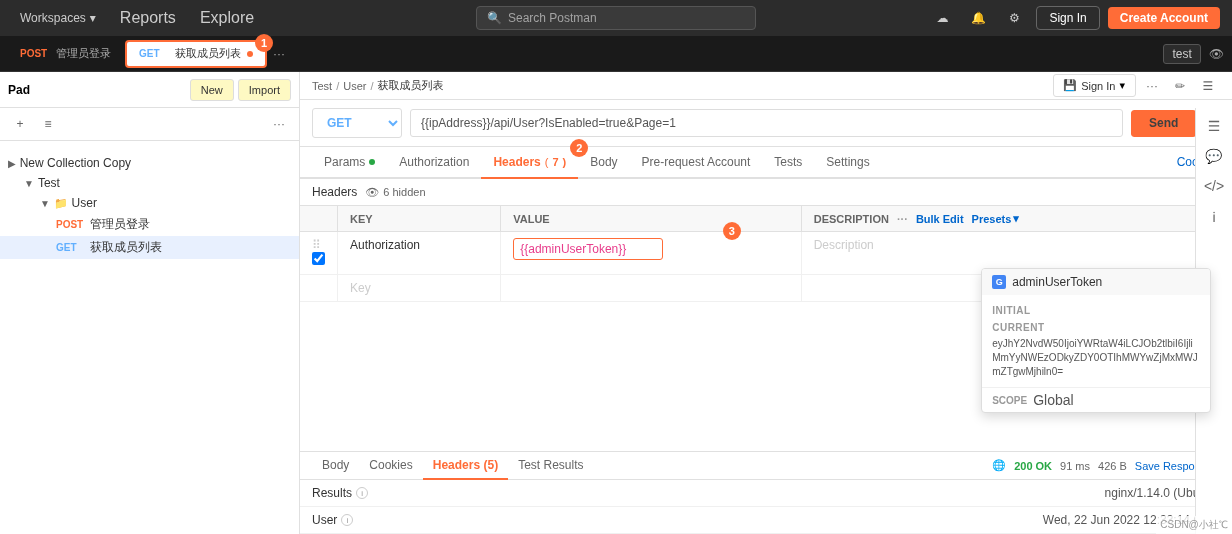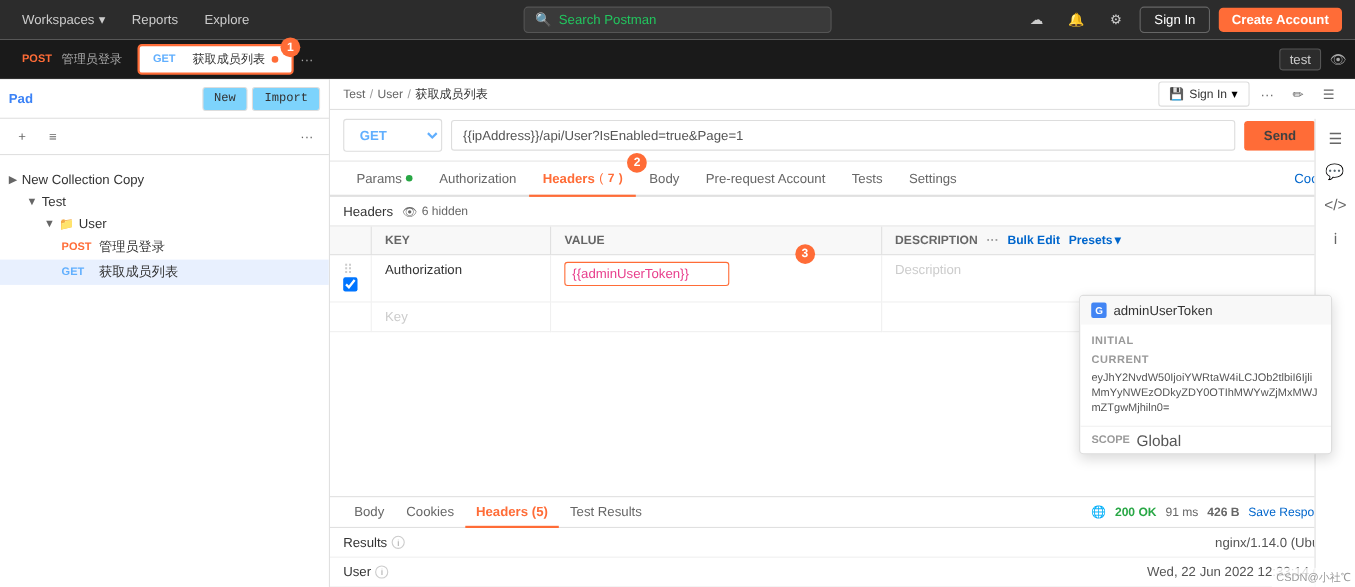--- a/index.html
+++ b/index.html
@@ -19,21 +19,21 @@
       color: #ccc;
       font-size: 12px;
       display: flex;
       align-items: center;
       gap: 4px;
       cursor: pointer;
       padding: 4px 8px;
     }
     .nav-link {
       color: #ccc;
-      font-size: 12px;
+      font-size: 16px;
       padding: 4px 8px;
       cursor: pointer;
     }
     .search-bar {
       position: absolute;
       left: 50%;
       transform: translateX(-50%);
       width: 280px;
       background: #3a3a3a;
       border: 1px solid #555;
@@ -133,32 +133,31 @@
       height: 36px;
       display: flex;
       align-items: center;
       padding: 0 8px;
       gap: 4px;
       border-bottom: 1px solid #e0e0e0;
     }
     .sidebar-pad-label {
       font-size: 12px;
       font-weight: 600;
-      color: #3b82f6;
+      color: #000000;
       margin-right: auto;
     }
     .sidebar-btn {
       padding: 4px 10px;
       border: 1px solid #ddd;
       border-radius: 3px;
       font-size: 11px;
       cursor: pointer;
-      background: #7dd3fc;
+      background: #fef9c3;
       color: #333;
-      font-family: Liberation Mono, monospace;
     }
     .sidebar-icon-btn {
       width: 24px;
       height: 24px;
       display: flex;
       align-items: center;
       justify-content: center;
       cursor: pointer;
       color: #666;
       border-radius: 3px;
@@ -471,21 +470,21 @@
     }
     .resp-status {
       margin-left: auto;
       display: flex;
       align-items: center;
       gap: 8px;
       font-size: 11px;
     }
     .status-ok { color: #28a745; font-weight: 600; }
     .status-time { color: #666; }
-    .status-size { color: #666; font-weight: bold; }
+    .status-size { color: #666; }
     .globe-icon { color: #28a745; }
     .save-response-btn { color: #0066cc; font-size: 11px; cursor: pointer; display: flex; align-items: center; gap: 2px; }
 
     
     .response-row {
       display: flex;
       align-items: center;
       padding: 6px 12px;
       border-bottom: 1px solid #f0f0f0;
       gap: 8px;
@@ -535,21 +534,21 @@
 <div class="top-nav">
   <div class="nav-workspaces">
     <span>Workspaces</span>
     <span>▾</span>
   </div>
   <span class="nav-link">Reports</span>
   <span class="nav-link">Explore</span>
 
   <div class="search-bar">
     <span class="search-icon-svg">🔍</span>
-    <span style="color:#22c55e;font-size:12px;">Search Postman</span>
+    <span style="color:#a3a3a3;font-size:12px;">Search Postman</span>
   </div>
 
   <div class="nav-right">
     <div class="nav-icon-btn">☁</div>
     <div class="nav-icon-btn">🔔</div>
     <div class="nav-icon-btn">⚙</div>
     <button class="sign-in-btn">Sign In</button>
     <button class="create-account-btn">Create Account</button>
   </div>
 </div>

